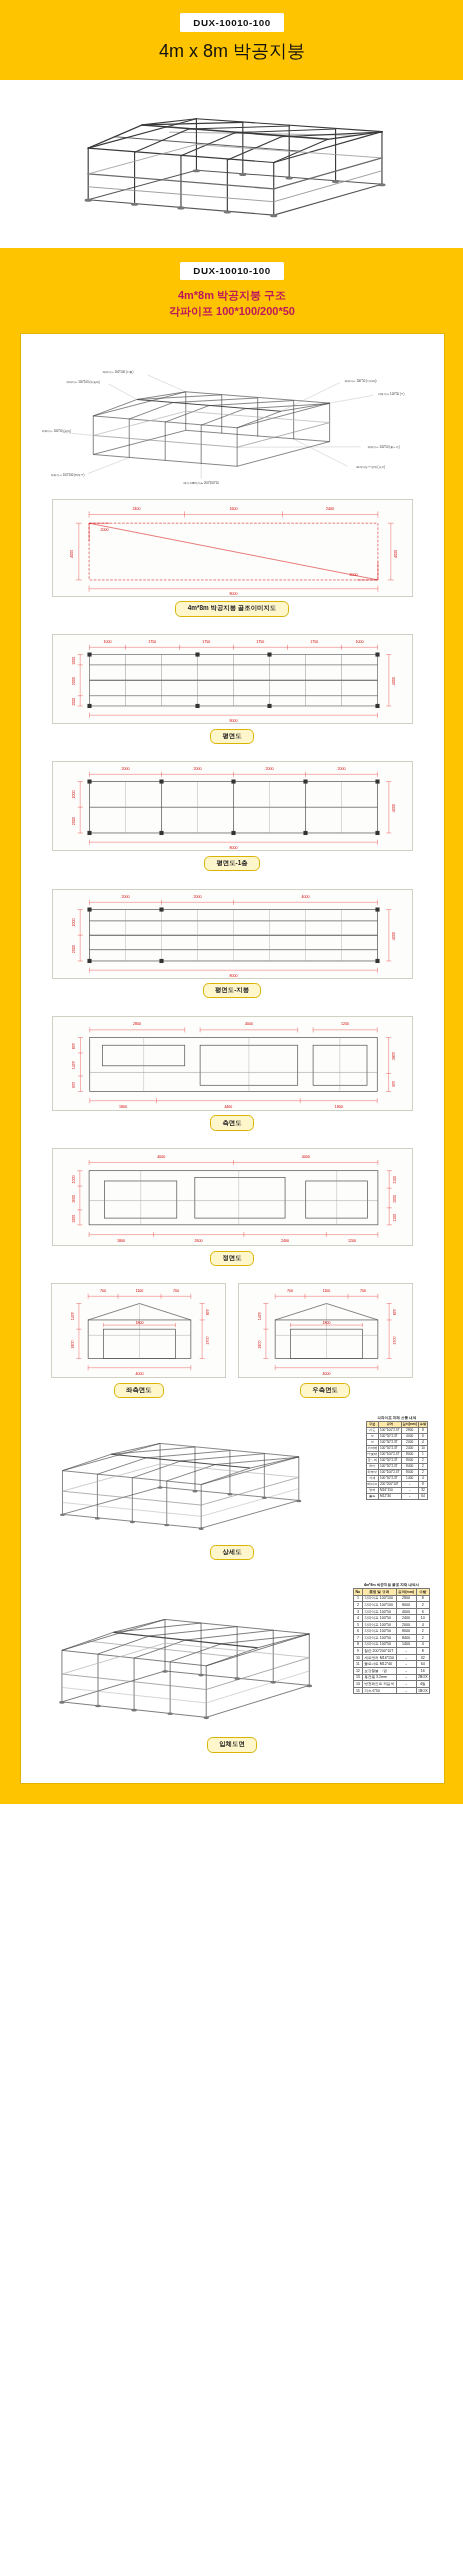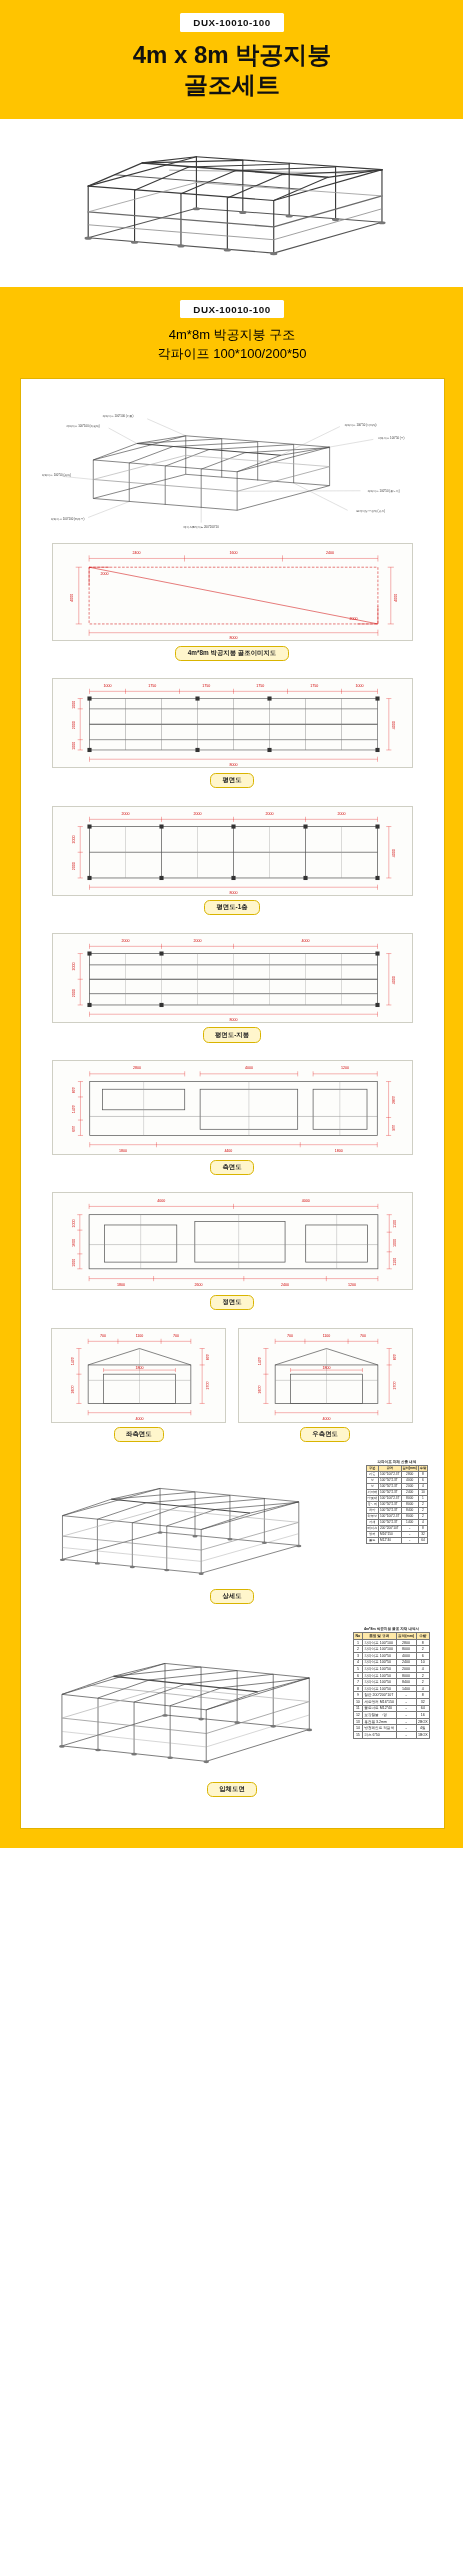--- a/index.html
+++ b/index.html
@@ -23,22 +23,22 @@
     background:#ffffff;
     color:#111;
     font-size:9.8px;
     font-weight:bold;
     letter-spacing:0.5px;
     padding:3.6px 13.4px;
     border-radius:1.5px;
     margin-bottom:8.2px;
   }
   .hero-title {
-    font-size:24px;
-    font-weight:bold;
+    font-size:18px;
+    font-weight:normal;
     line-height:1.28;
     color:#111;
   }
 
   .hero-image-wrap {
     background:#ffffff;
     padding:13.4px 0 20.6px 0;
     text-align:center;
   }
 
@@ -53,24 +53,24 @@
     background:#ffffff;
     color:#111;
     font-size:9.8px;
     font-weight:bold;
     letter-spacing:0.5px;
     padding:3.6px 13.4px;
     border-radius:1.5px;
     margin-bottom:8.2px;
   }
   .banner2-title {
-    font-size:13px;
-    font-weight:normal;
+    font-size:11px;
+    font-weight:bold;
     line-height:1.45;
-    color:#000000;
+    color:#be185d;
   }
 
   
   .drawings {
     background:#ffc400;
     padding:0 0 19.6px 0;
   }
   .sheet {
     width:425px;
     margin:0 auto;
@@ -145,21 +145,20 @@
 </style>
 </head>
 <body>
 
 <div class="page">
 
   <div class="hero">
     <div class="hero-code">DUX-10010-100</div>
     <div class="hero-title">
       <div>4m x 8m 박공지붕</div>
-      <div>골조세트</div>
     </div>
   </div>
 
   <div class="hero-image-wrap">
     <svg width="361" height="134" viewBox="0 0 700 260" style="margin:0 auto;">
       <g stroke="#3a3a3a" stroke-width="2.2" fill="none" stroke-linecap="round">
 
         <path d="M70 205 L430 235 L640 175 L280 148 Z" stroke="#555" stroke-width="2"></path>
 
         <line x1="70" y1="205" x2="70" y2="105"></line>

